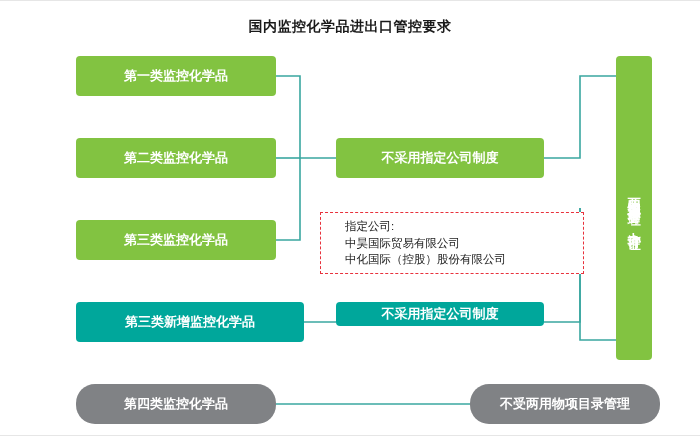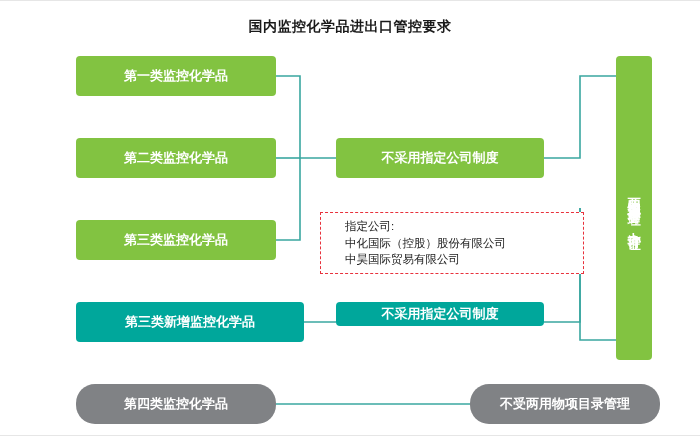--- a/index.html
+++ b/index.html
@@ -155,18 +155,18 @@
   <div class="box green box-designated">不采用指定公司制度</div>
   <div class="box teal box-nondesignated">不采用指定公司制度</div>
   <div class="box gray box-nocontrol">不受两用物项目录管理</div>
 
   <div class="box-vertical">
     <span class="vtext">两用物资项目录管理—办许可证</span>
   </div>
 
   <div class="note">
     <div>指定公司:</div>
+    <div>中昊国际贸易有限公司</div>
     <div>中化国际（控股）股份有限公司</div>
-    <div>中昊国际贸易有限公司</div>
   </div>
 
   <div class="divider bottom"></div>
 </div>
 
 </body></html>

